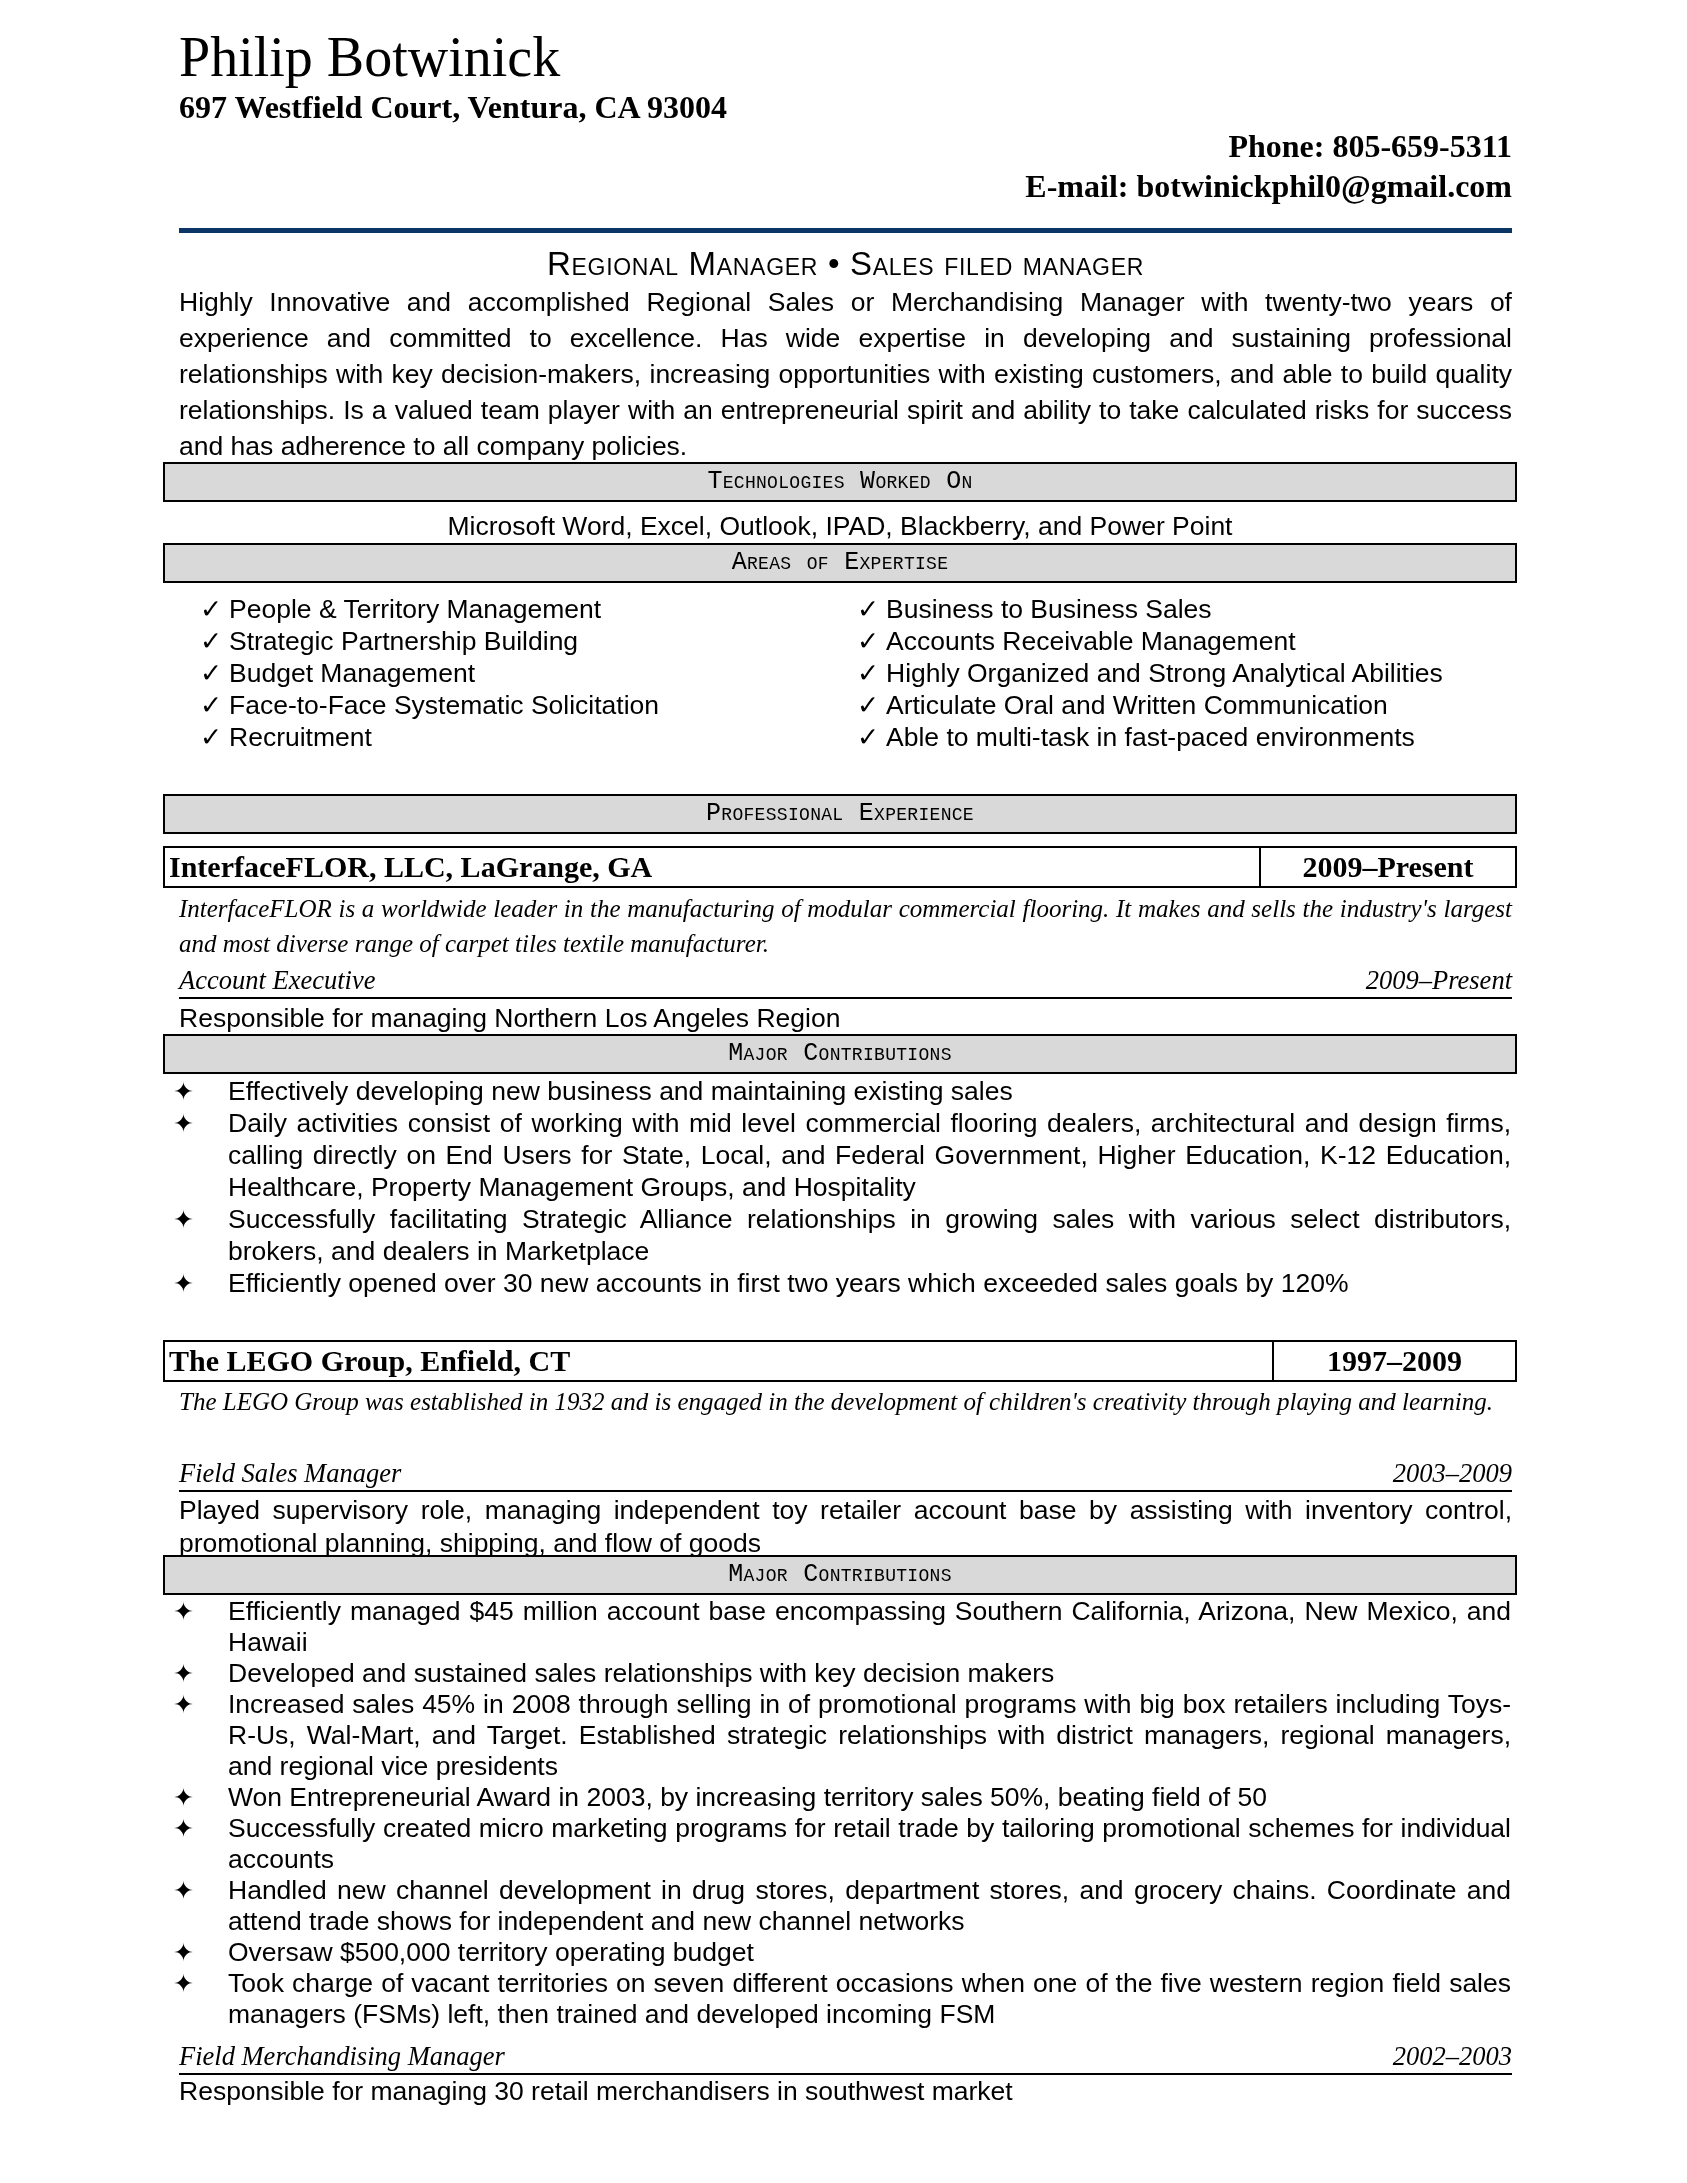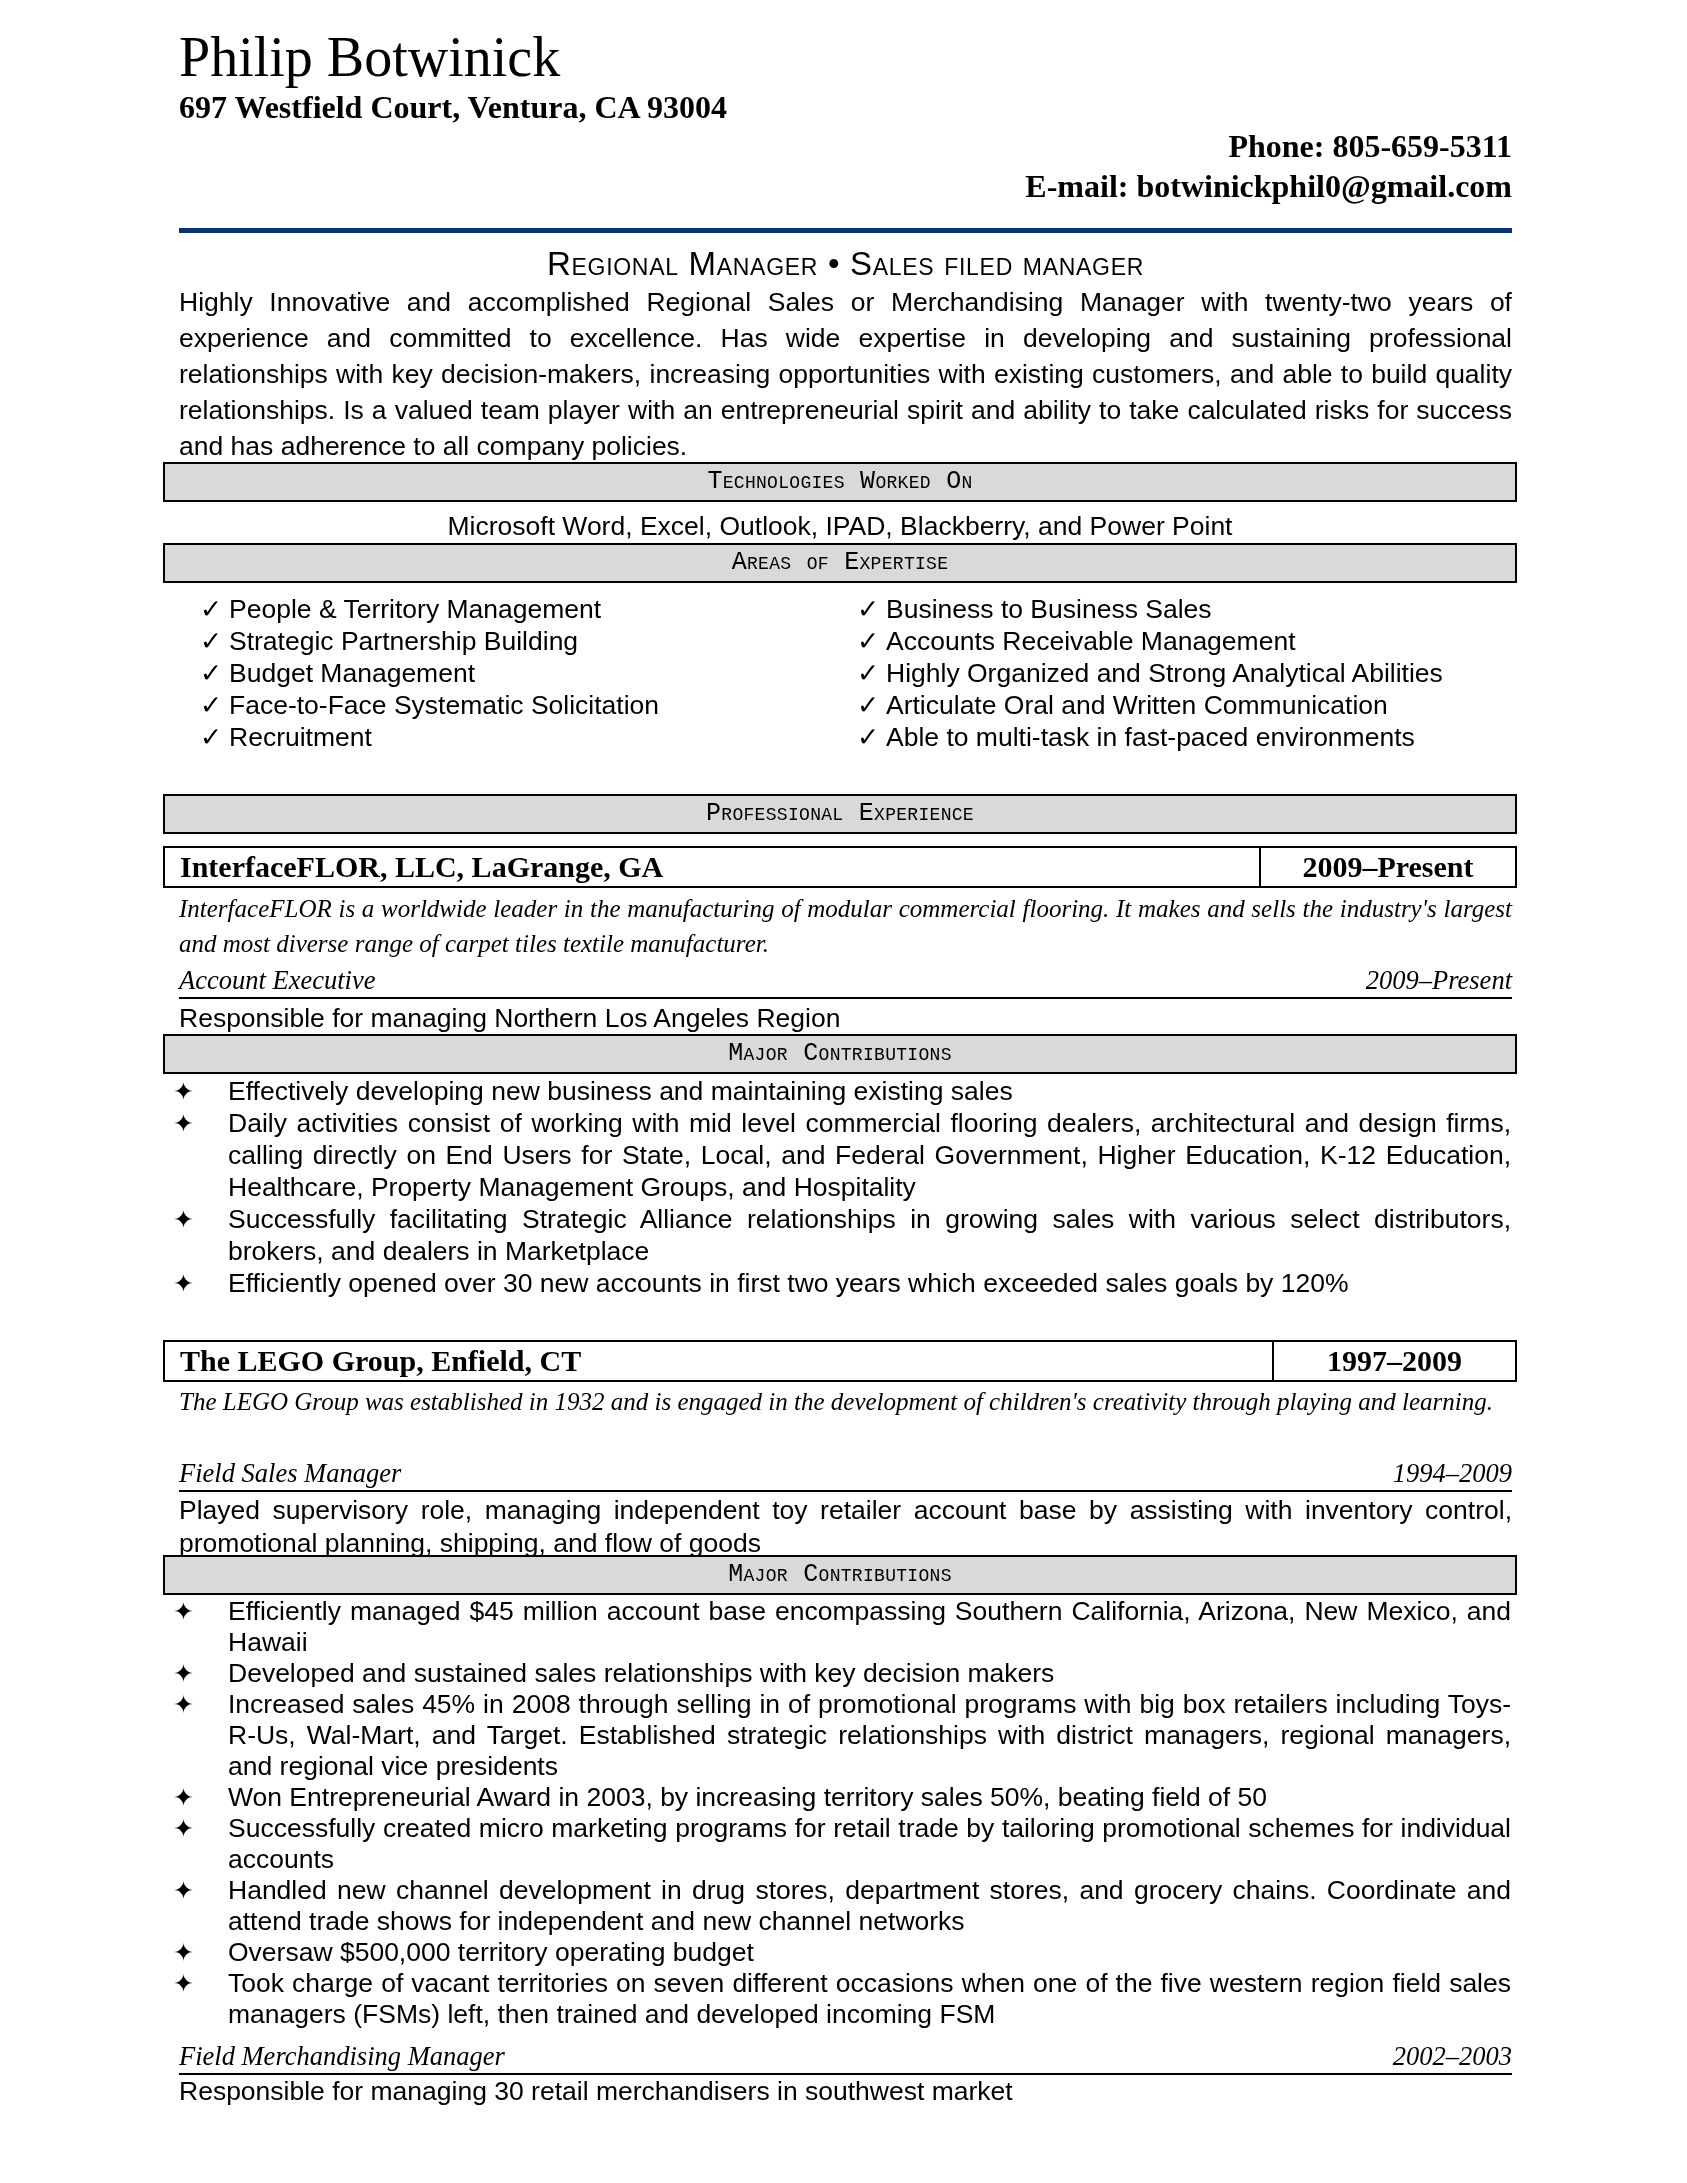--- a/index.html
+++ b/index.html
@@ -23,21 +23,21 @@
 
   #tech-line { left: 163px; width: 1354px; top: 508px; text-align: center; font-size: 26.5px; line-height: 36px; white-space: nowrap; }
 
   .exp-col { position: absolute; top: 593px; font-size: 26.5px; line-height: 32px; }
   .exp-col .row { white-space: nowrap; height: 32px; }
   .exp-col .check { display: inline-block; width: 29px; }
   #exp-left { left: 192px; margin-left: 8px; }
   #exp-right { left: 857px; }
 
   .company-box { position: absolute; left: 163px; width: 1350px; height: 38px; border: 2px solid #000; display: flex; }
-  .company-box .co-name { flex: 1; padding-left: 15px; font-size: 30px; font-weight: bold; line-height: 38px; white-space: nowrap; }
+  .company-box .co-name { flex: 1; padding-left: 4px; font-size: 30px; font-weight: bold; line-height: 38px; white-space: nowrap; }
   .company-box .co-dates { border-left: 2px solid #000; text-align: center; font-size: 30px; font-weight: bold; line-height: 38px; white-space: nowrap; }
 
   .co-desc { position: absolute; left: 179px; width: 1333px; font-size: 25px; line-height: 35px; font-style: italic; text-align: justify; }
   .role-line { position: absolute; left: 179px; width: 1333px; font-size: 26.5px; line-height: 34px; font-style: italic; border-bottom: 2px solid #000; height: 34px; }
   .role-line .role-title { position: absolute; left: 0; white-space: nowrap; }
   .role-line .role-dates { position: absolute; right: 0; white-space: nowrap; }
   .resp { position: absolute; left: 179px; width: 1333px; font-size: 26.5px; line-height: 33px; text-align: justify; }
 
   .bullets { position: absolute; left: 173px; width: 1338px; font-size: 26.5px; line-height: 32px; margin: 0; padding: 0; list-style: none; }
   .bullets li { position: relative; padding-left: 55px; text-align: justify; }
@@ -105,21 +105,21 @@
   <li><span class="star">✦</span><span>Efficiently opened over 30 new accounts in first two years which exceeded sales goals by 120%</span></li>
 </ul>
 
 <div class="company-box serif" style="top:1340px;">
   <div class="co-name">The LEGO Group, Enfield, CT</div>
   <div class="co-dates" style="width:241px;">1997–2009</div>
 </div>
 <div class="co-desc serif" style="top:1384px;">The LEGO Group was established in 1932 and is engaged in the development of children's creativity through playing and learning.</div>
 <div class="role-line serif" style="top:1456px;">
   <span class="role-title">Field Sales Manager</span>
-  <span class="role-dates">1994–2009</span>
+  <span class="role-dates">2003–2009</span>
 </div>
 <div class="resp sans" style="top:1494px;">Played supervisory role, managing independent toy retailer account base by assisting with inventory control, promotional planning, shipping, and flow of goods</div>
 
 <div class="section-bar serif" style="top:1555px;">
   <span>Major Contributions</span>
 </div>
 <ul class="bullets sans" style="top:1596px; line-height:31px;">
   <li><span class="star">✦</span><span>Efficiently managed $45 million account base encompassing Southern California, Arizona, New Mexico, and Hawaii</span></li>
   <li><span class="star">✦</span><span>Developed and sustained sales relationships with key decision makers</span></li>
   <li><span class="star">✦</span><span>Increased sales 45% in 2008 through selling in of promotional programs with big box retailers including Toys-R-Us, Wal-Mart, and Target. Established strategic relationships with district managers, regional managers, and regional vice presidents</span></li>

